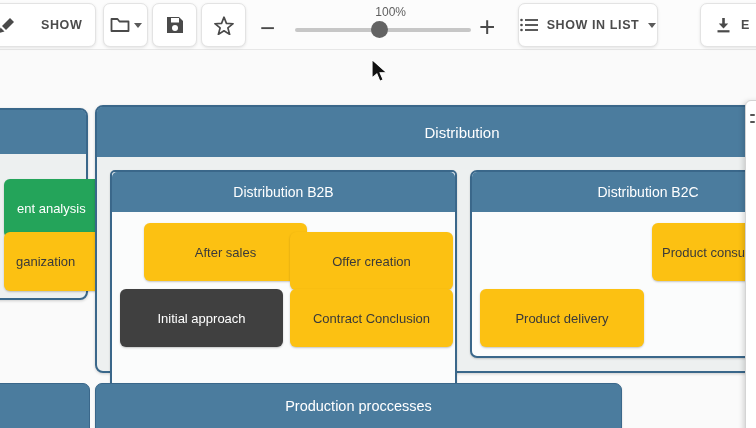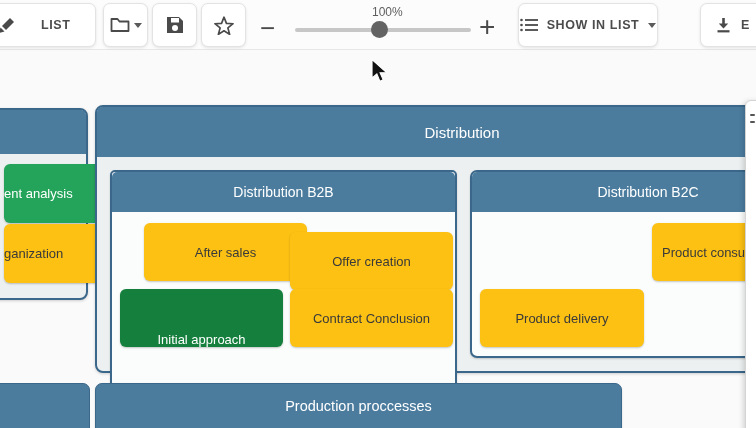--- a/index.html
+++ b/index.html
@@ -26,21 +26,21 @@
   #folder-btn{left:103px; width:45px; gap:4px;}
   #save-btn{left:152px; width:45px;}
   #star-btn{left:201px; width:45px;}
   #showlist-btn{left:518px; width:140px;text-align:center;}
   #export-btn{left:700px; width:140px; justify-content:flex-start; padding-left:14px; gap:9px;}
   .caret{width:0;height:0;border-left:4.5px solid transparent;border-right:4.5px solid transparent;border-top:5px solid #5a5a5a;}
   
   #zoom-minus,#zoom-plus{position:absolute; color:#4a4a4a; font-weight:normal; cursor:pointer;}
   #zoom-minus{left:260px; top:13px; font-size:26px;}
   #zoom-plus{left:479px; top:11px; font-size:28px;}
-  #zoom-label{position:absolute; left:372px; top:5px; width:52px; text-align:left;
+  #zoom-label{position:absolute; left:354px; top:5px; width:52px; text-align:right;
     font-size:12px; color:#5f5f5f;}
   #zoom-track{position:absolute; left:295px; top:28px; width:176px; height:4px;
     background:#c7c7c7; border-radius:2px; cursor:pointer;}
   #zoom-knob{position:absolute; left:371px; top:21px; width:17px; height:17px;
     border-radius:50%; background:#636363; cursor:grab;}
   
   .container{
     position:absolute; border:2px solid #3a678a; border-radius:8px;
     background:#edf0f0; box-shadow:0 1px 3px rgba(0,0,0,.18); box-sizing:border-box;
   }
@@ -49,21 +49,21 @@
     border-radius:5px 5px 0 0; display:flex; align-items:center; justify-content:center;
   }
   .subcontainer{background:#fbfcfc;}
   .pbox{
     position:absolute; border-radius:6px; display:flex; align-items:center;
     justify-content:center; font-size:13px; color:#3a3a3a;
     box-shadow:0 1px 2px rgba(0,0,0,.22); cursor:pointer; box-sizing:border-box;
   }
   .pbox.yellow{background:#fcc112; color:#3a3a3a;}
   .pbox.green{background:#24a45a; color:#ffffff;}
-  .pbox.red{background:#15803d; color:#ffffff;align-items:flex-end;}
+  .pbox.red{background:#404040; color:#ffffff;}
   #dist-container{left:95px; top:105px; width:734px; height:268px;}
   #dist-header{height:50px; font-size:15px;}
   #b2b-container{left:13px; top:63px; width:347px; height:223px; position:absolute;
     border:2px solid #3a678a; border-radius:5px; box-shadow:0 1px 2px rgba(0,0,0,.18); box-sizing:border-box;}
   #b2c-container{left:373px; top:63px; width:356px; height:188px; position:absolute;
     border:2px solid #3a678a; border-radius:7px; box-shadow:0 1px 2px rgba(0,0,0,.18); box-sizing:border-box;}
   .sub-header{height:40px; font-size:14px;}
   
   #left-container{left:-120px; top:108px; width:208px; height:192px;}
   #left-header{height:44px;}
@@ -89,21 +89,21 @@
 
 <div id="viewport">
 
   <div id="toolbar">
 
     <div class="btn" id="edit-btn">
       <svg width="16" height="16" viewBox="0 0 16 16">
         <polygon points="0,16 1.5,10.5 5.5,14.5" fill="#4a4a4a"></polygon>
         <polygon points="3,9 11,1 15,5 7,13" fill="#4a4a4a"></polygon>
       </svg>
-      <span>LIST</span>
+      <span>SHOW</span>
     </div>
 
     <div class="btn" id="folder-btn">
       <svg width="20" height="16" viewBox="0 0 20 16">
         <path d="M1.5 2 h6 l2 2.5 h9 v9.5 h-17 z" fill="none" stroke="#4a4a4a" stroke-width="1.8" stroke-linejoin="round"></path>
       </svg>
       <span class="caret"></span>
     </div>
 
     <div class="btn" id="save-btn">
@@ -144,24 +144,24 @@
         <rect x="7.2" y="1" width="2.6" height="7" fill="#4a4a4a"></rect>
         <polygon points="3.8,6.5 13.2,6.5 8.5,11.5" fill="#4a4a4a"></polygon>
         <rect x="2.5" y="13.2" width="12" height="2.2" fill="#4a4a4a"></rect>
       </svg>
       <span>E</span>
     </div>
   </div>
 
   <div class="container" id="left-container">
     <div class="container-header" id="left-header"></div>
-    <div class="pbox green" style="left:122px; top:54px; width:150px; height:59px; justify-content:flex-start; padding-left:0;">
+    <div class="pbox green" style="left:122px; top:69px; width:150px; height:59px; justify-content:flex-start; padding-left:13px;">
       <span class="clip-label">ent analysis</span>
     </div>
-    <div class="pbox yellow" style="left:122px; top:114px; width:150px; height:59px; justify-content:flex-start; padding-left:0;">
+    <div class="pbox yellow" style="left:122px; top:122px; width:150px; height:59px; justify-content:flex-start; padding-left:12px;">
       <span class="clip-label">ganization</span>
     </div>
   </div>
 
   <div class="container" id="dist-container">
     <div class="container-header" id="dist-header">
       <span>Distribution</span>
     </div>
 
     <div class="subcontainer" id="b2b-container">

